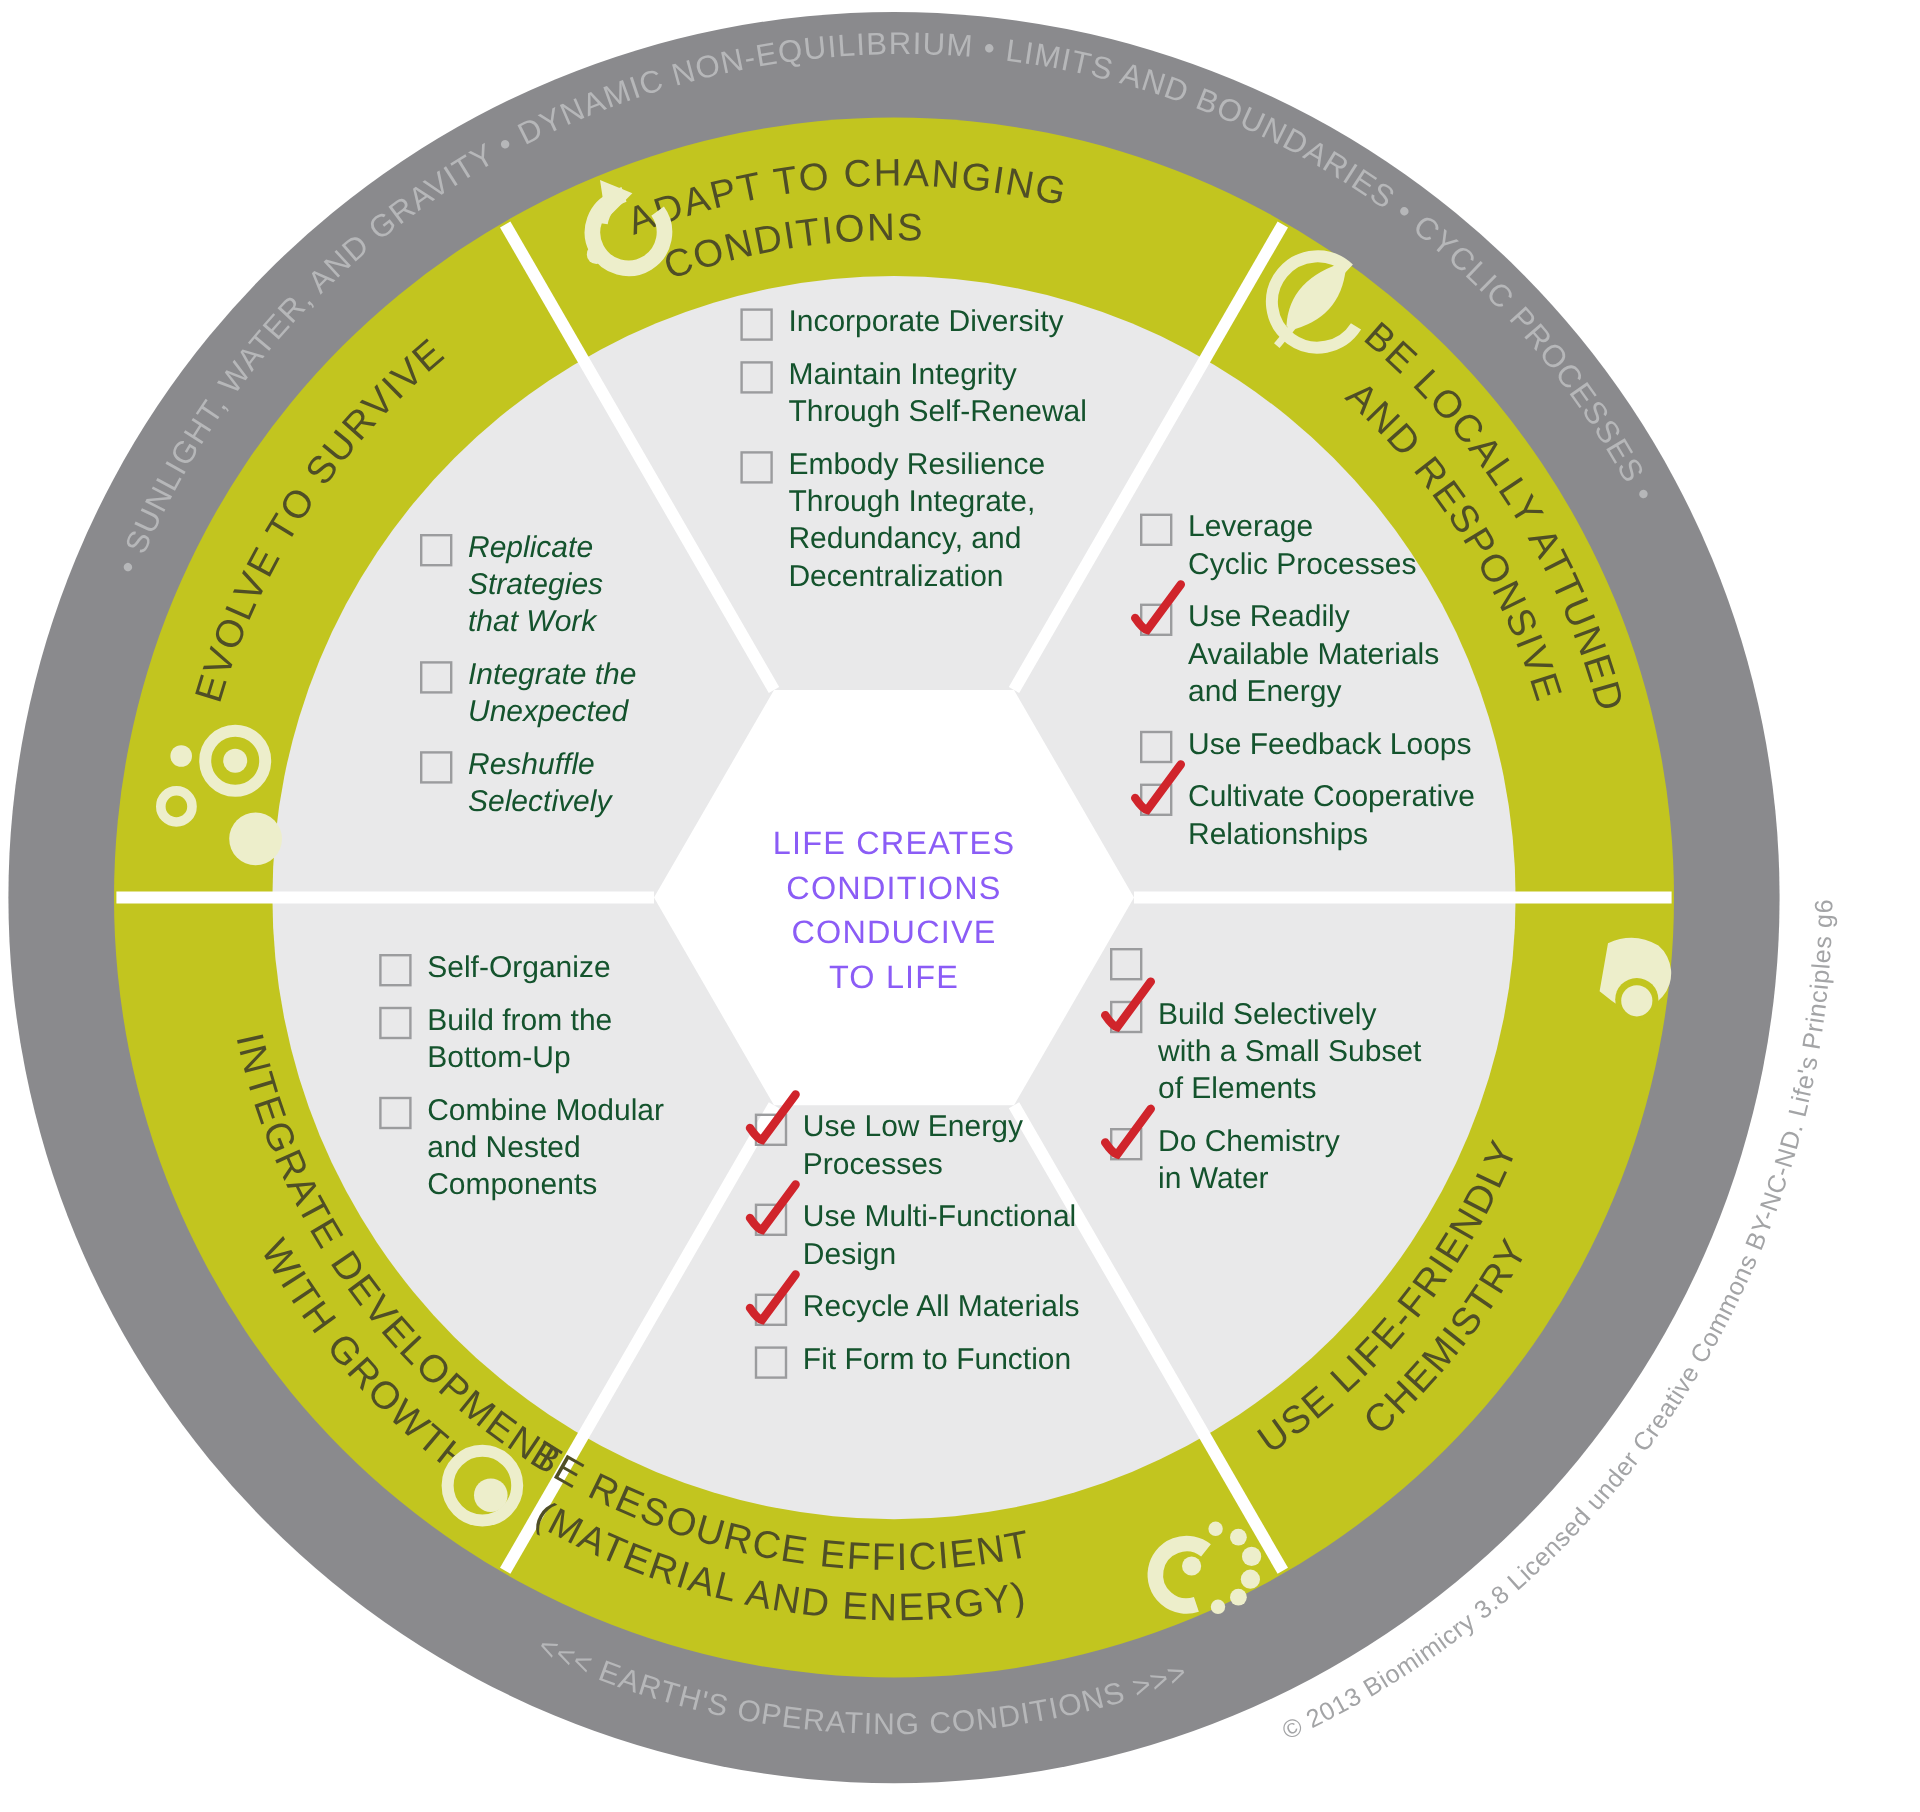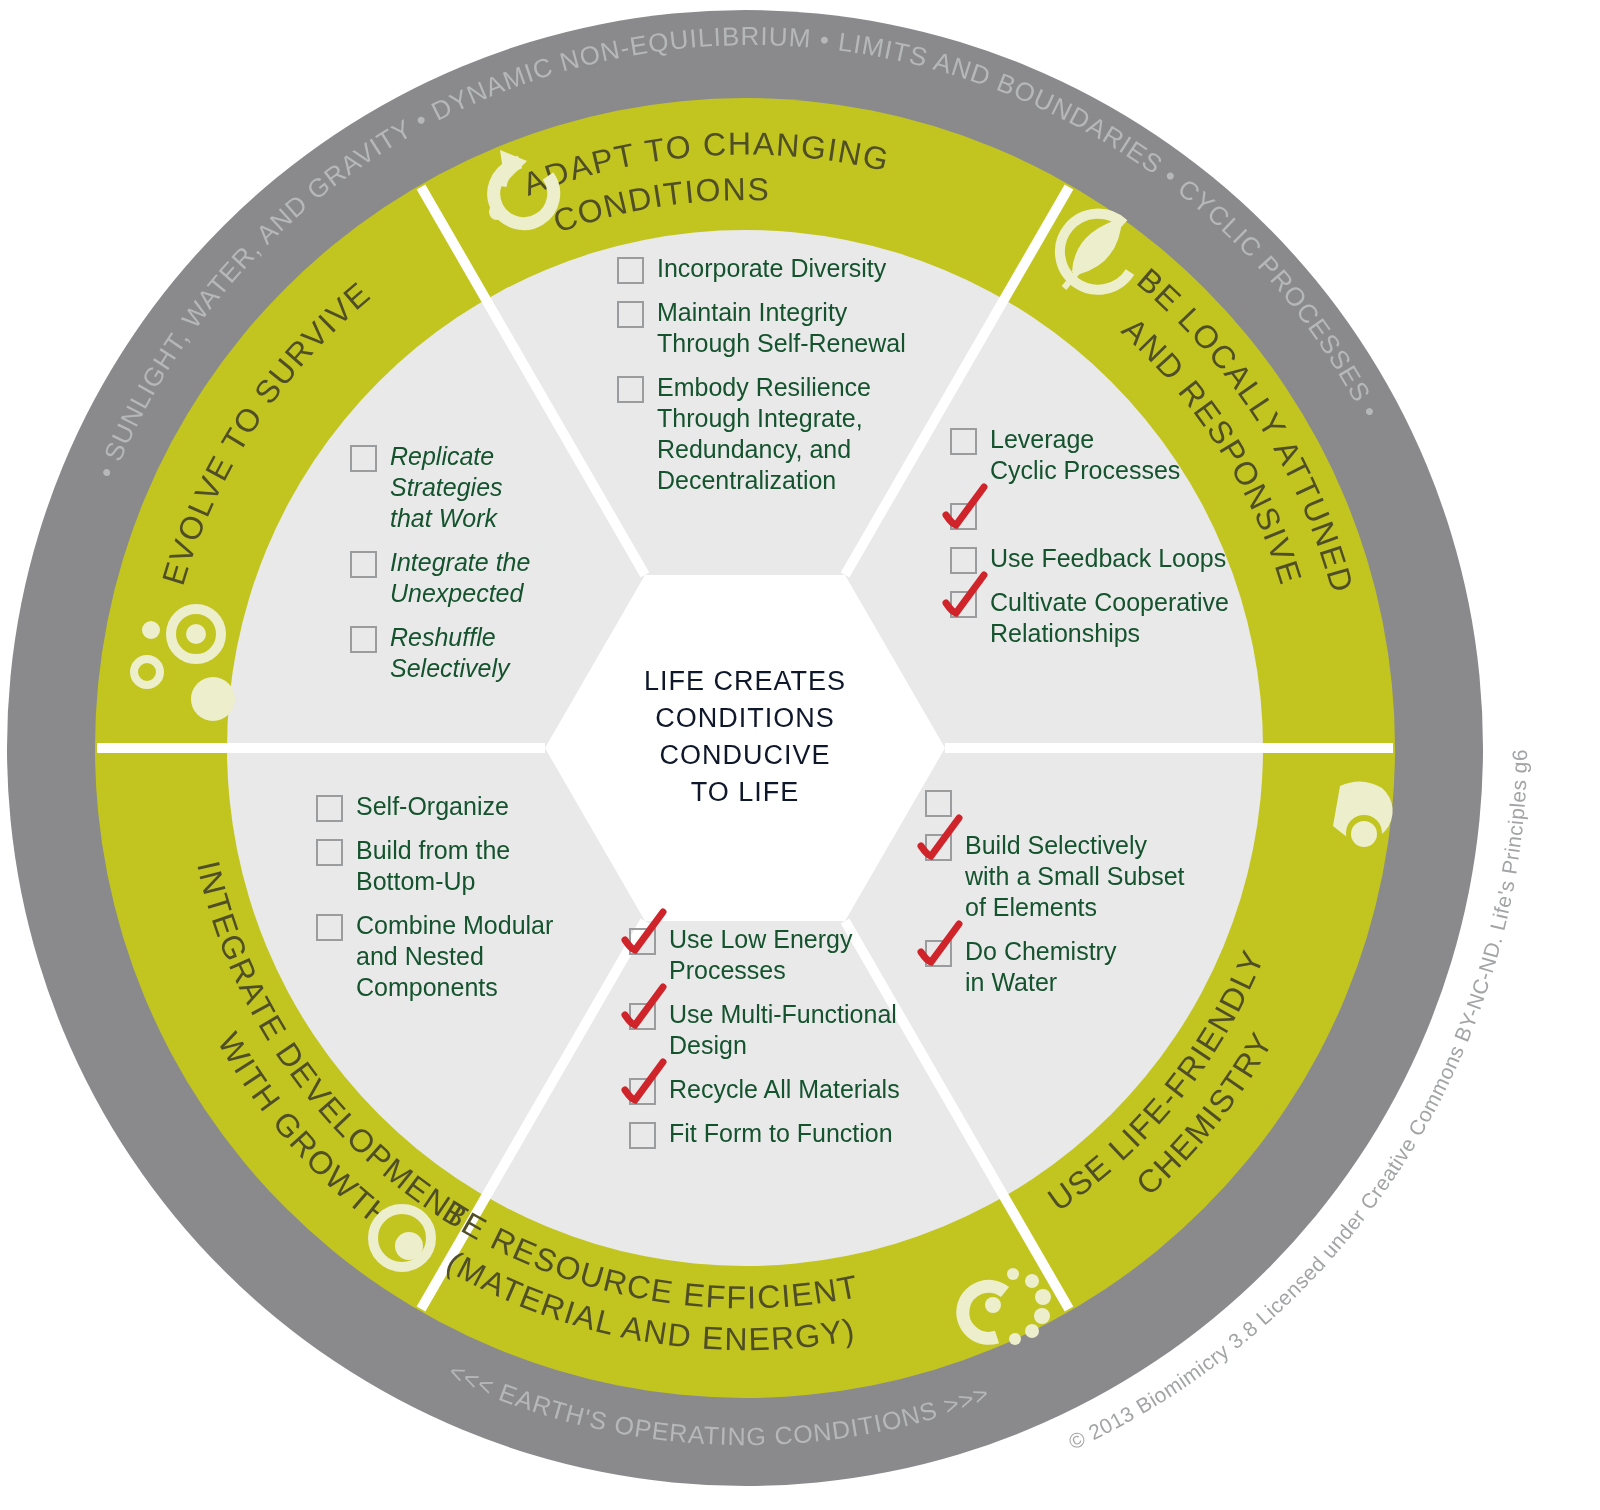--- a/index.html
+++ b/index.html
@@ -10,22 +10,22 @@
   .ring-text-bottom{fill:#b6b7b9;font-size:25px;letter-spacing:1px;}
   .sector-title{fill:#4f4e26;font-size:32px;letter-spacing:1.5px;}
   .copyright-text{fill:#a3a4a6;font-size:21px;letter-spacing:0.5px;}
   .list{position:absolute;}
   .item{display:flex;align-items:flex-start;margin-bottom:13px;position:relative;}
   .box{position:relative;flex:0 0 auto;width:23px;height:23px;border:2px solid #9b9c9e;
        margin:4px 13px 0 0;background:transparent;}
   .check-svg{display:none;position:absolute;left:-12px;top:-24px;pointer-events:none;}
   .item.checked .check-svg{display:block;}
   .lbl{font-size:25px;line-height:31px;color:#14532d;white-space:pre-line;}
-  .center-text{position:absolute;left:595px;top:663px;width:300px;text-align:center;
-       font-size:27px;line-height:37px;letter-spacing:1px;color:#0f172a;white-space:pre-line;}
+  .center-text{position:absolute;left:595px;top:685px;width:300px;text-align:center;
+       font-size:27px;line-height:37px;letter-spacing:1px;color:#8b5cf6;white-space:pre-line;}
 </style>
 </head>
 <body>
 
 <div class="stage">
 
   <svg class="wheel" width="1600" height="1510" viewBox="0 0 1600 1510">
     <defs>
       <path id="ringTopPath" d="M 113 480 A 687 687 0 0 1 1409 531"></path>
       <path id="ringBottomPath" d="M 422 1365 A 692 692 0 0 0 1072 1363"></path>
@@ -175,20 +175,23 @@
       <span class="box"></span>
       <div class="lbl">Leverage
 Cyclic Processes</div>
     </div>
     <div class="item checked">
       <span class="box">
           <svg class="check-svg" width="48" height="56">
             <path d="M6 34 Q12 43 16 44 L44 6" stroke="#d0242b" stroke-width="7" fill="none" stroke-linecap="round"></path>
           </svg>
         </span>
+      <div class="lbl">Use Readily
+Available Materials
+and Energy</div>
     </div>
     <div class="item">
       <span class="box"></span>
       <div class="lbl">Use Feedback Loops</div>
     </div>
     <div class="item checked">
       <span class="box">
           <svg class="check-svg" width="48" height="56">
             <path d="M6 34 Q12 43 16 44 L44 6" stroke="#d0242b" stroke-width="7" fill="none" stroke-linecap="round"></path>
           </svg>

